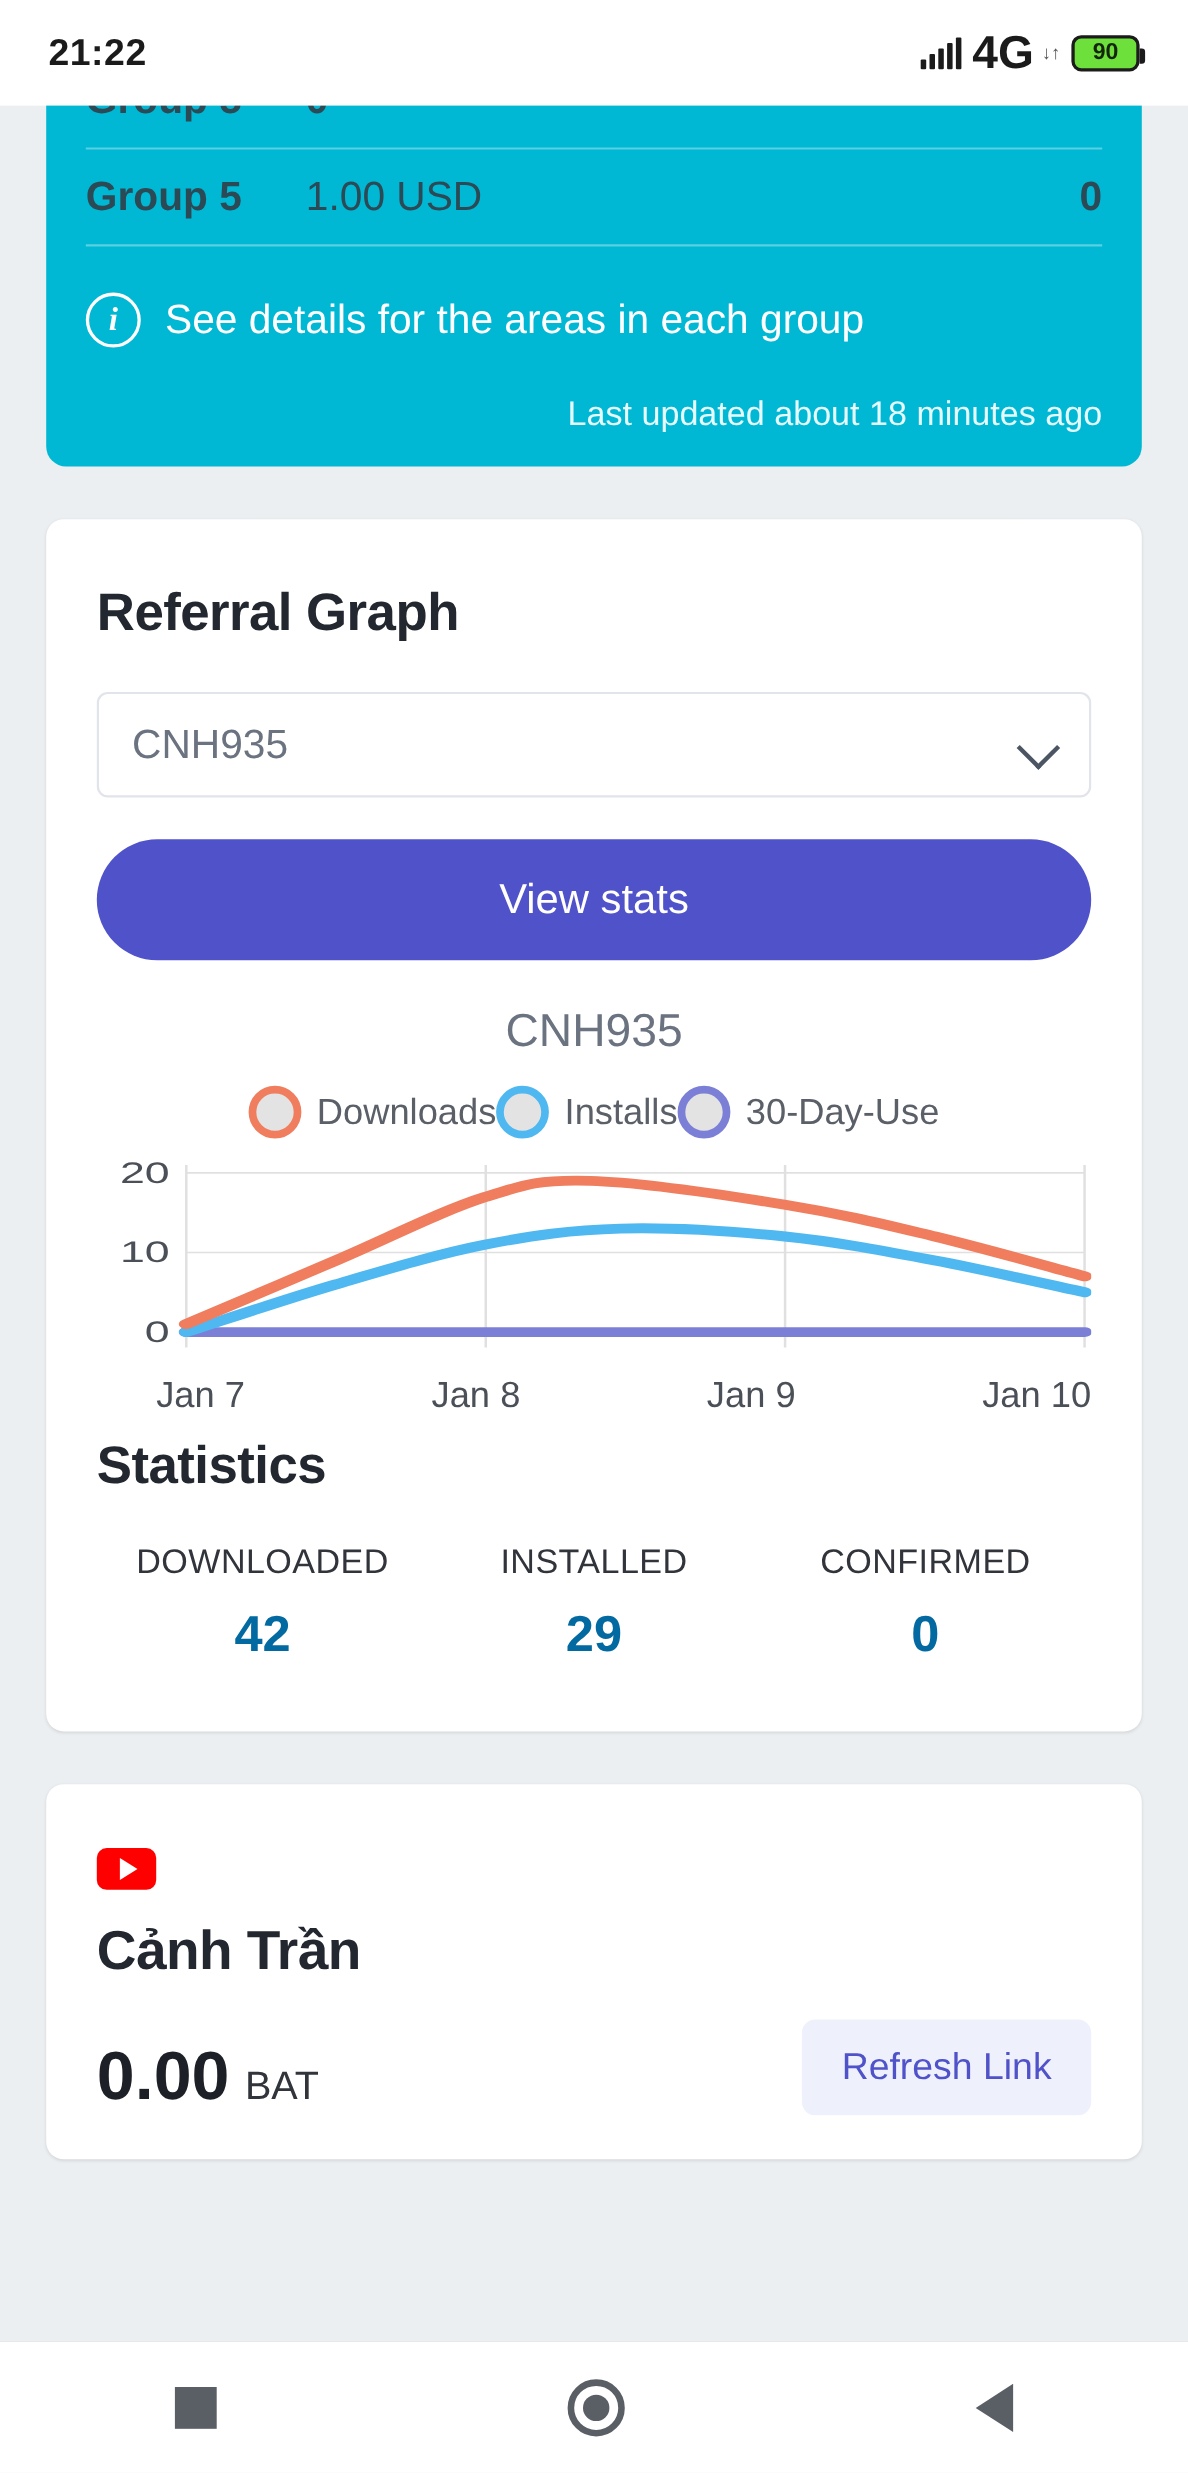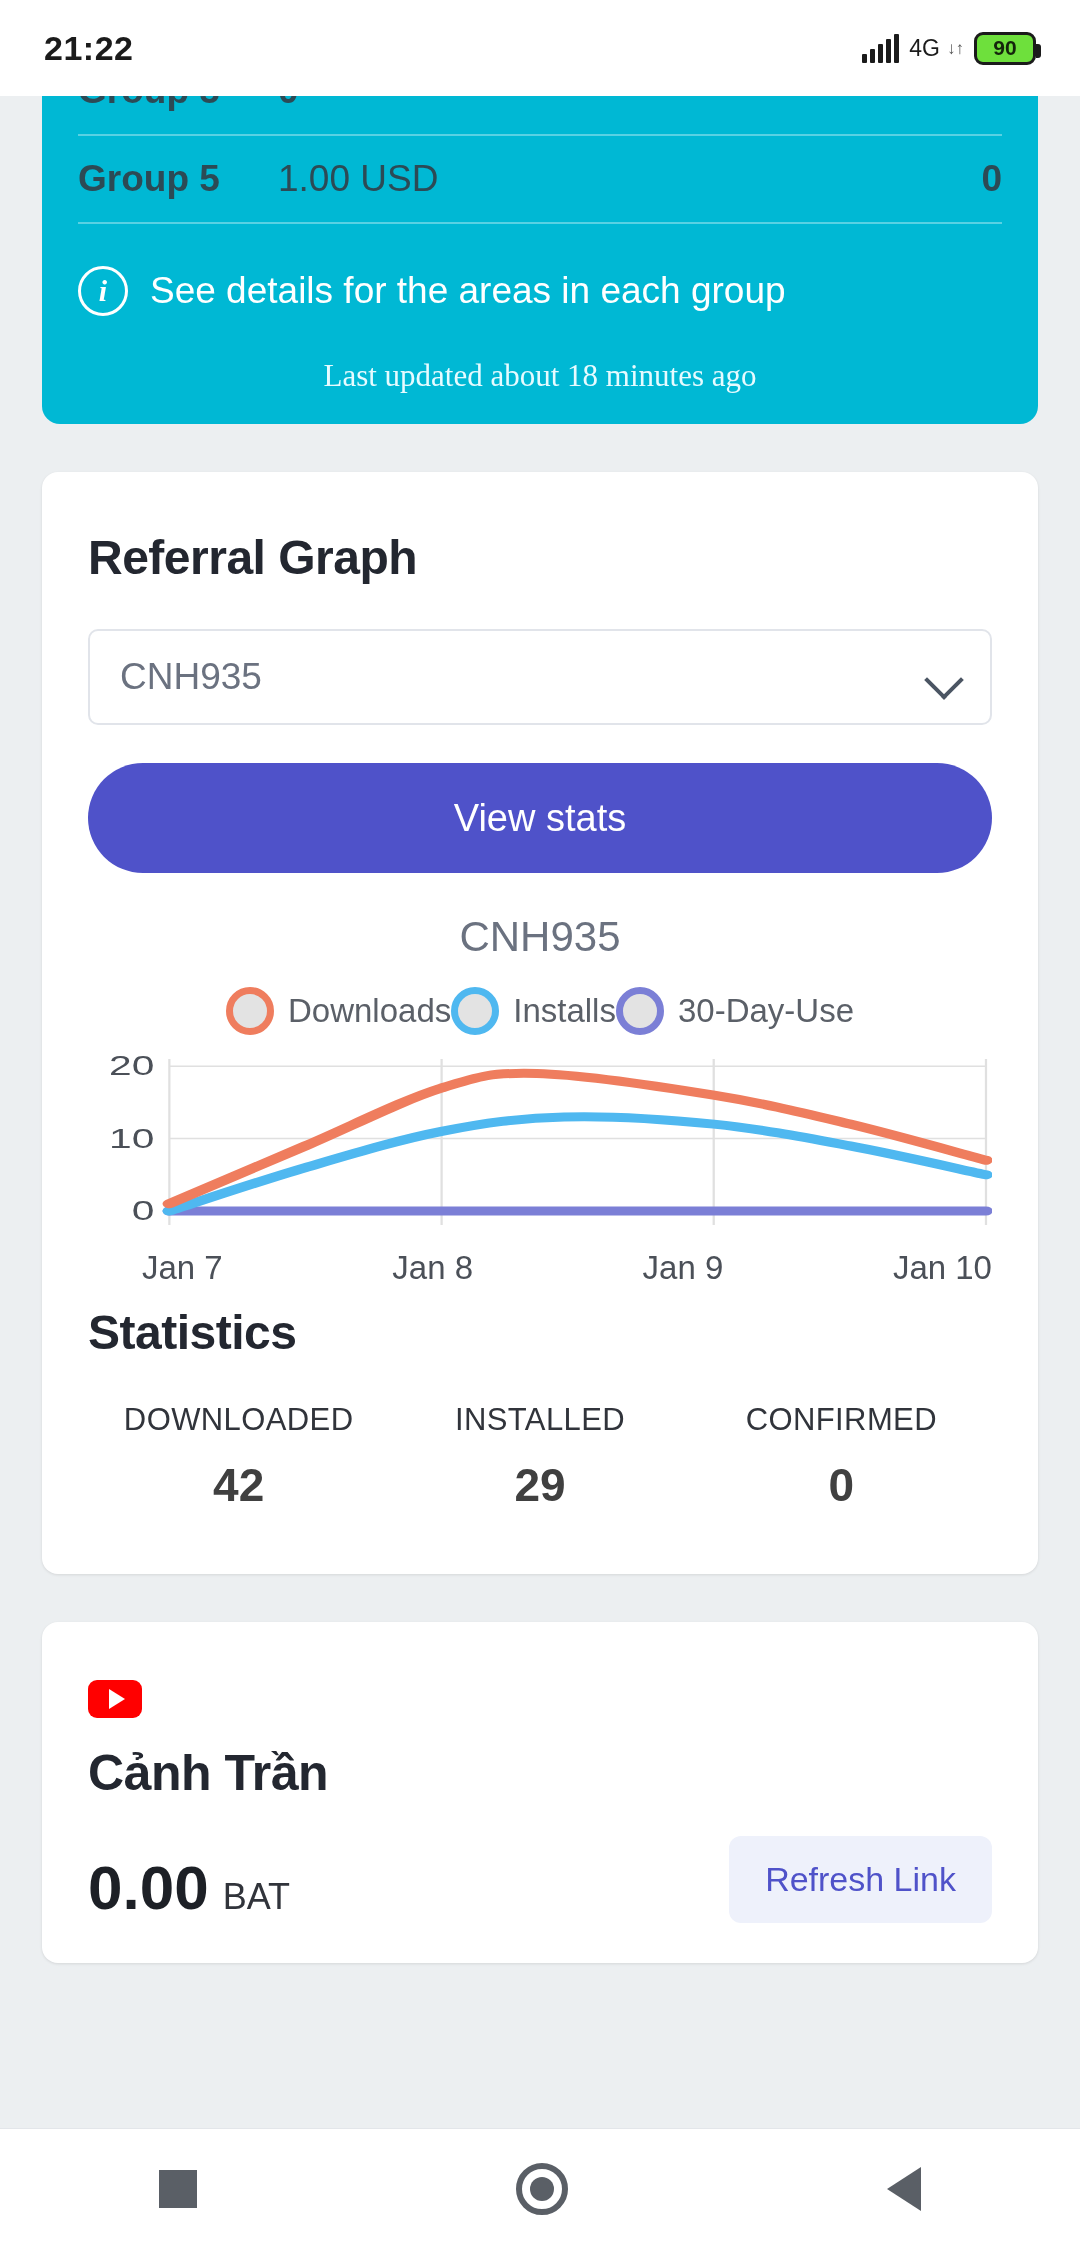--- a/index.html
+++ b/index.html
@@ -17,21 +17,21 @@
     display:flex; align-items:center; justify-content:space-between;
     padding:0 44px; position:relative; z-index:40;
   }
   .sb-time{ font-size:34px; font-weight:700; color:#1b1b1b; letter-spacing:.5px;}
   .sb-right{ display:flex; align-items:center; gap:10px;}
   .sig{ display:flex; align-items:flex-end; gap:3px; height:30px;}
   .sig i{ display:block; width:5px; background:#1b1b1b; border-radius:1px;}
   .sig i:nth-child(1){height:9px}.sig i:nth-child(2){height:14px}
   .sig i:nth-child(3){height:19px}.sig i:nth-child(4){height:24px}
   .sig i:nth-child(5){height:29px}
-  .sb-net{font-size:23px;font-weight:400;color:#1b1b1b;}
+  .sb-net{font-size:42px;font-weight:700;color:#1b1b1b;}
   .sb-arrows{font-size:17px;color:#555;line-height:1;margin-left:-3px;}
   .batt{
     width:62px;height:33px;border:3px solid #1b1b1b;border-radius:9px;
     background:#6ee03c;display:flex;align-items:center;justify-content:center;
     position:relative;
   }
   .batt::after{content:"";position:absolute;right:-8px;top:9px;width:5px;height:14px;
     background:#1b1b1b;border-radius:0 3px 3px 0;}
   .batt span{font-size:21px;font-weight:700;color:#14250c;}
 
@@ -53,21 +53,21 @@
   .grp-amt{ color:#2c4a55; flex:1;}
   .grp-cnt{ font-weight:700; color:#2c4a55;}
   .info-row{ display:flex; align-items:center; gap:22px; padding:42px 0 8px 0;}
   .info-icon{
     width:50px;height:50px;border:3px solid #fff;border-radius:50%;
     display:flex;align-items:center;justify-content:center;
     font-size:30px;font-weight:700;font-style:italic;font-family:"Liberation Serif",serif;
     flex:0 0 auto;
   }
   .info-text{ font-size:37px; color:#ffffff;}
-  .updated{ text-align:center; font-size:31px; color:#e6fbff; padding-top:34px;font-family:Liberation Serif, serif;}
+  .updated{ text-align:right; font-size:31px; color:#e6fbff; padding-top:34px;}
 
   
   .card{
     margin:48px 42px 0 42px; background:#fff; border-radius:16px;
     box-shadow:0 1px 3px rgba(0,0,0,.10);
   }
   .card-inner{ padding:58px 46px 62px 46px;}
 
   .h-title{ font-size:48px; font-weight:700; color:#232730; letter-spacing:-.5px;}
 
@@ -100,21 +100,21 @@
   .chart-wrap{ margin-top:10px; position:relative; height:200px;}
   .chart-svg{ display:block; width:100%; height:200px;}
 
   .xaxis{ display:flex; justify-content:space-between; padding:4px 0 0 54px; }
   .xaxis span{ font-size:33px; color:#4b5058;}
 
   .stats-title{ font-size:48px; font-weight:700; color:#232730; margin-top:18px; letter-spacing:-.5px;}
   .stats-row{ display:flex; margin-top:42px; }
   .stat{ flex:1; text-align:center;}
   .stat-label{ font-size:31px; color:#31343b; letter-spacing:.4px;}
-  .stat-value{ font-size:46px; font-weight:700; color:#404040; margin-top:20px;}
+  .stat-value{ font-size:46px; font-weight:700; color:#0369a1; margin-top:20px;}
 
   
   .yt-row{ display:flex; align-items:center; gap:20px;}
   .yt-icon{
     width:54px;height:38px;background:#ff0000;border-radius:9px;
     display:flex;align-items:center;justify-content:center;flex:0 0 auto;
   }
   .yt-icon::after{
     content:""; width:0;height:0;border-left:16px solid #fff;
     border-top:10px solid transparent;border-bottom:10px solid transparent;

